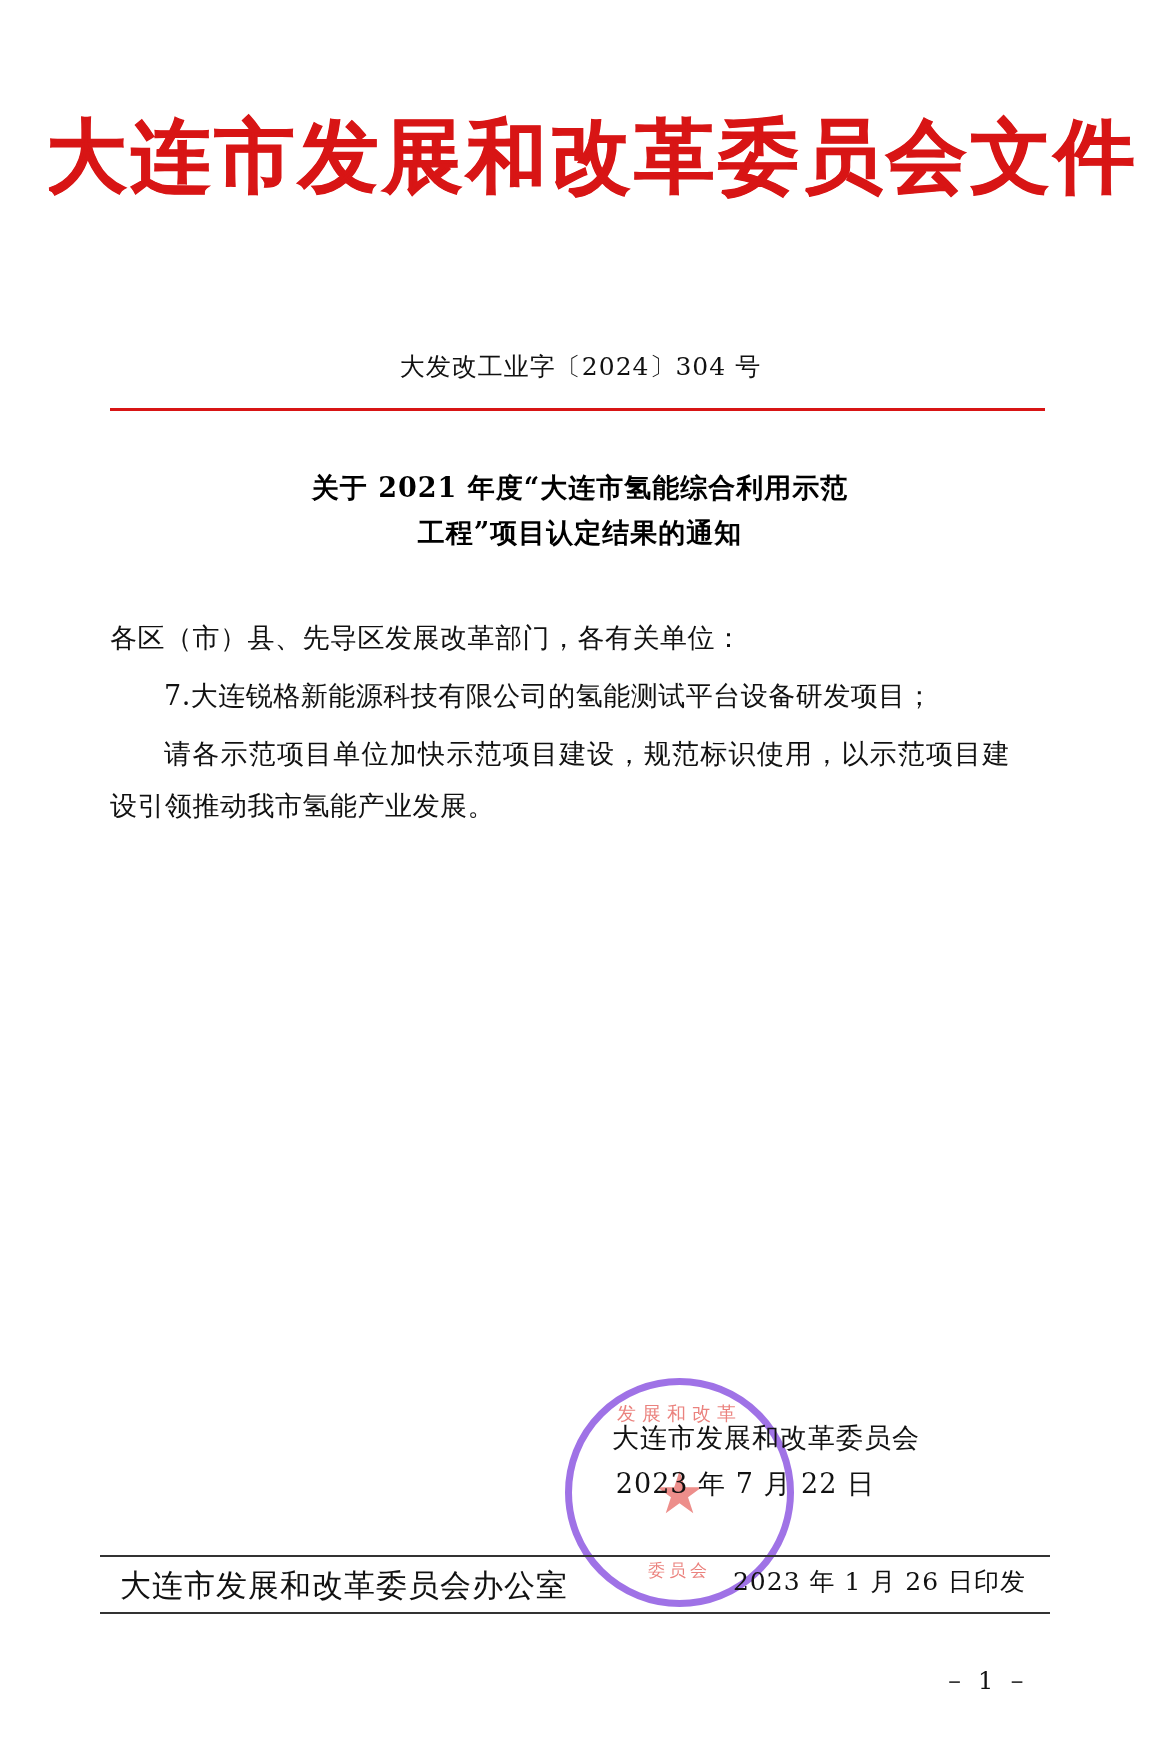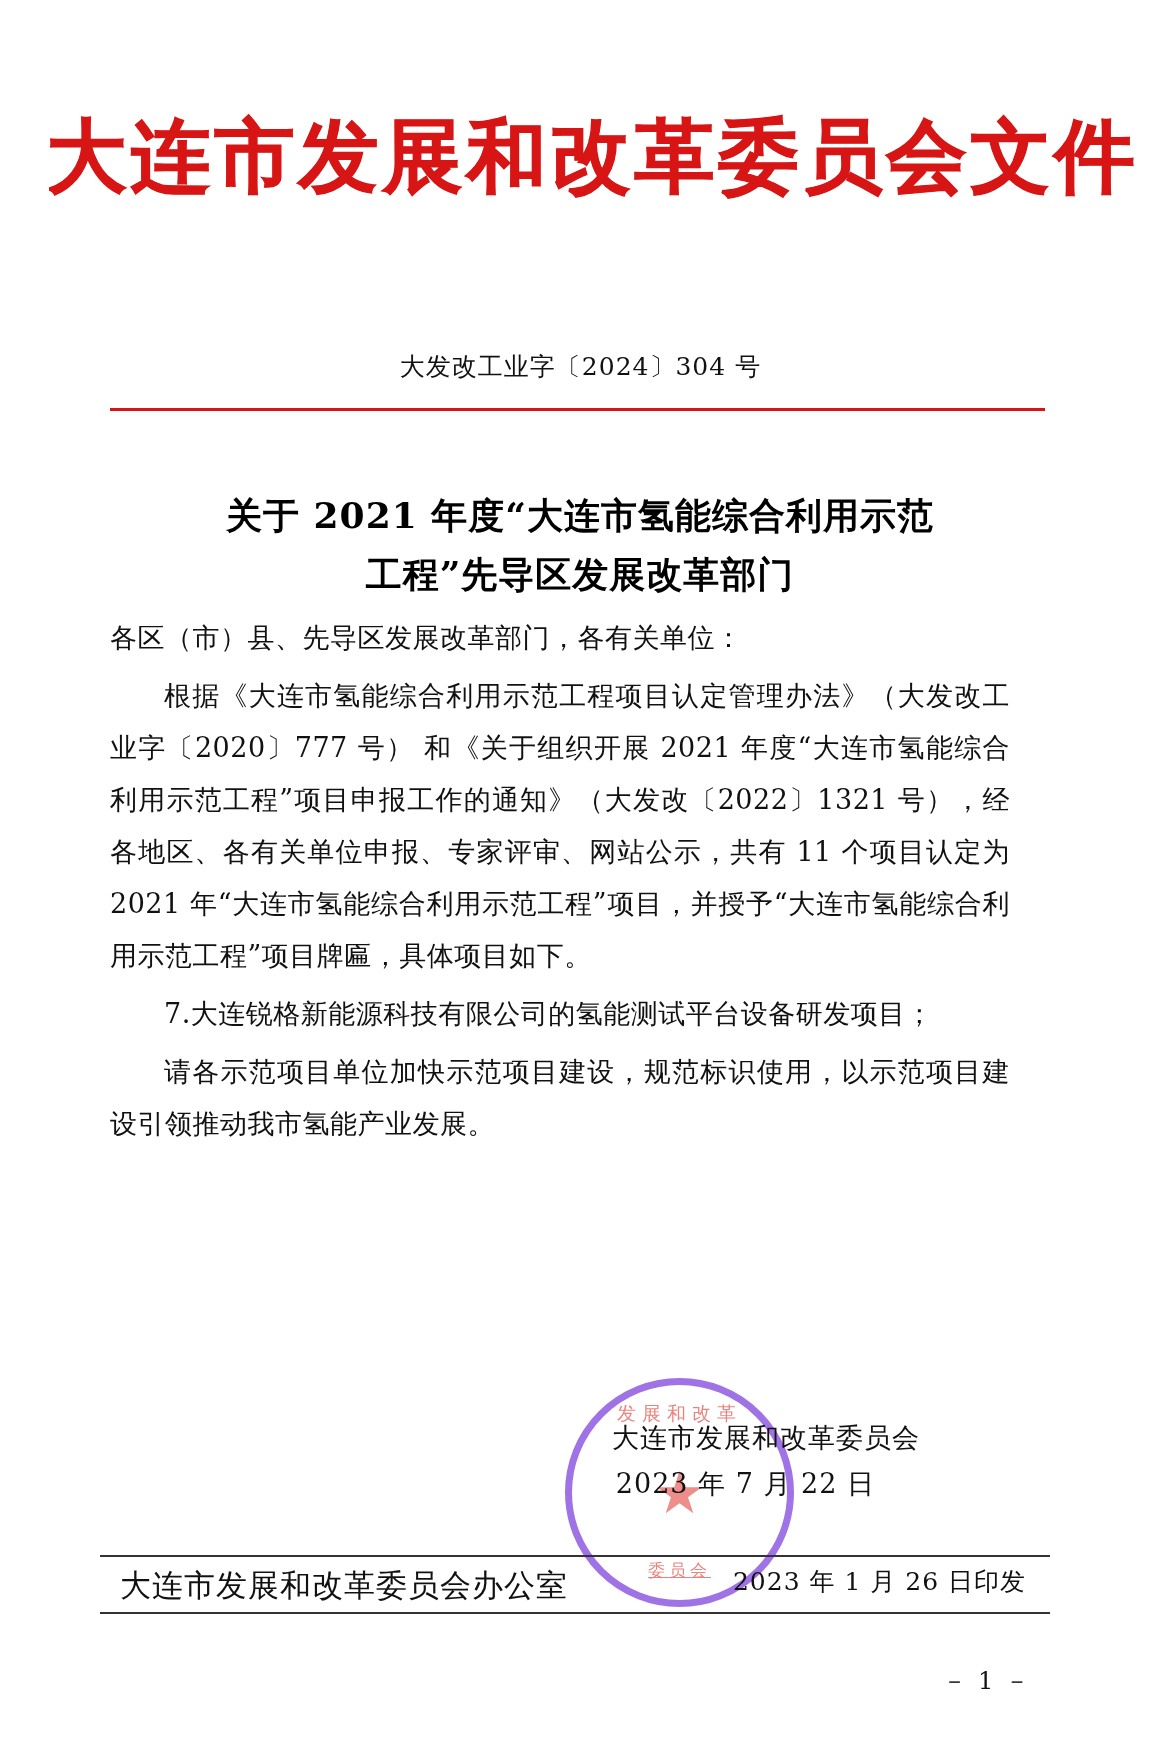--- a/index.html
+++ b/index.html
@@ -60,25 +60,25 @@
     top: 408px;
     left: 110px;
     width: 935px;
     height: 3px;
     background: #d81515;
   }
 
   
   .doc-title {
     position: absolute;
-    top: 486px;
+    top: 466px;
     left: 130px;
     width: 900px;
     text-align: center;
-    font-size: 36px;
+    font-size: 27px;
     font-weight: bold;
     line-height: 1.65;
     letter-spacing: 1px;
     color: #000;
   }
 
   
   .body-text {
     position: absolute;
     top: 612px;
@@ -151,21 +151,20 @@
   }
   .seal-bottom-text {
     position: absolute;
     bottom: 18px;
     left: 0;
     width: 100%;
     text-align: center;
     font-size: 17px;
     color: #e0403a;
     letter-spacing: 4px;
-    text-decoration: underline;
   }
 
   
   .footer-rule-top {
     position: absolute;
     top: 1555px;
     left: 100px;
     width: 950px;
     height: 2px;
     background: #333;
@@ -211,26 +210,25 @@
   <div class="masthead">
     <div class="masthead-title">大连市发展和改革委员会文件</div>
   </div>
 
   <div class="doc-number">大发改工业字〔2024〕304 号</div>
 
   <div class="red-rule"></div>
 
   <div class="doc-title">
     <div>关于 2021 年度“大连市氢能综合利用示范</div>
-    <div>工程”先导区发展改革部门</div>
+    <div>工程”项目认定结果的通知</div>
   </div>
 
   <div class="body-text">
     <p>各区（市）县、先导区发展改革部门，各有关单位：</p>
-    <p class="indent2">根据《大连市氢能综合利用示范工程项目认定管理办法》（大发改工业字〔2020〕777 号） 和《关于组织开展 2021 年度“大连市氢能综合利用示范工程”项目申报工作的通知》（大发改〔2022〕1321 号），经各地区、各有关单位申报、专家评审、网站公示，共有 11 个项目认定为 2021 年“大连市氢能综合利用示范工程”项目，并授予“大连市氢能综合利用示范工程”项目牌匾，具体项目如下。</p>
     <p class="indent2">7.大连锐格新能源科技有限公司的氢能测试平台设备研发项目；</p>
     <p class="indent2">请各示范项目单位加快示范项目建设，规范标识使用，以示范项目建设引领推动我市氢能产业发展。</p>
   </div>
 
   <div class="seal">
     <div class="seal-top-text">发展和改革</div>
     <div class="seal-star">★</div>
     <div class="seal-bottom-text">委员会</div>
   </div>
 

